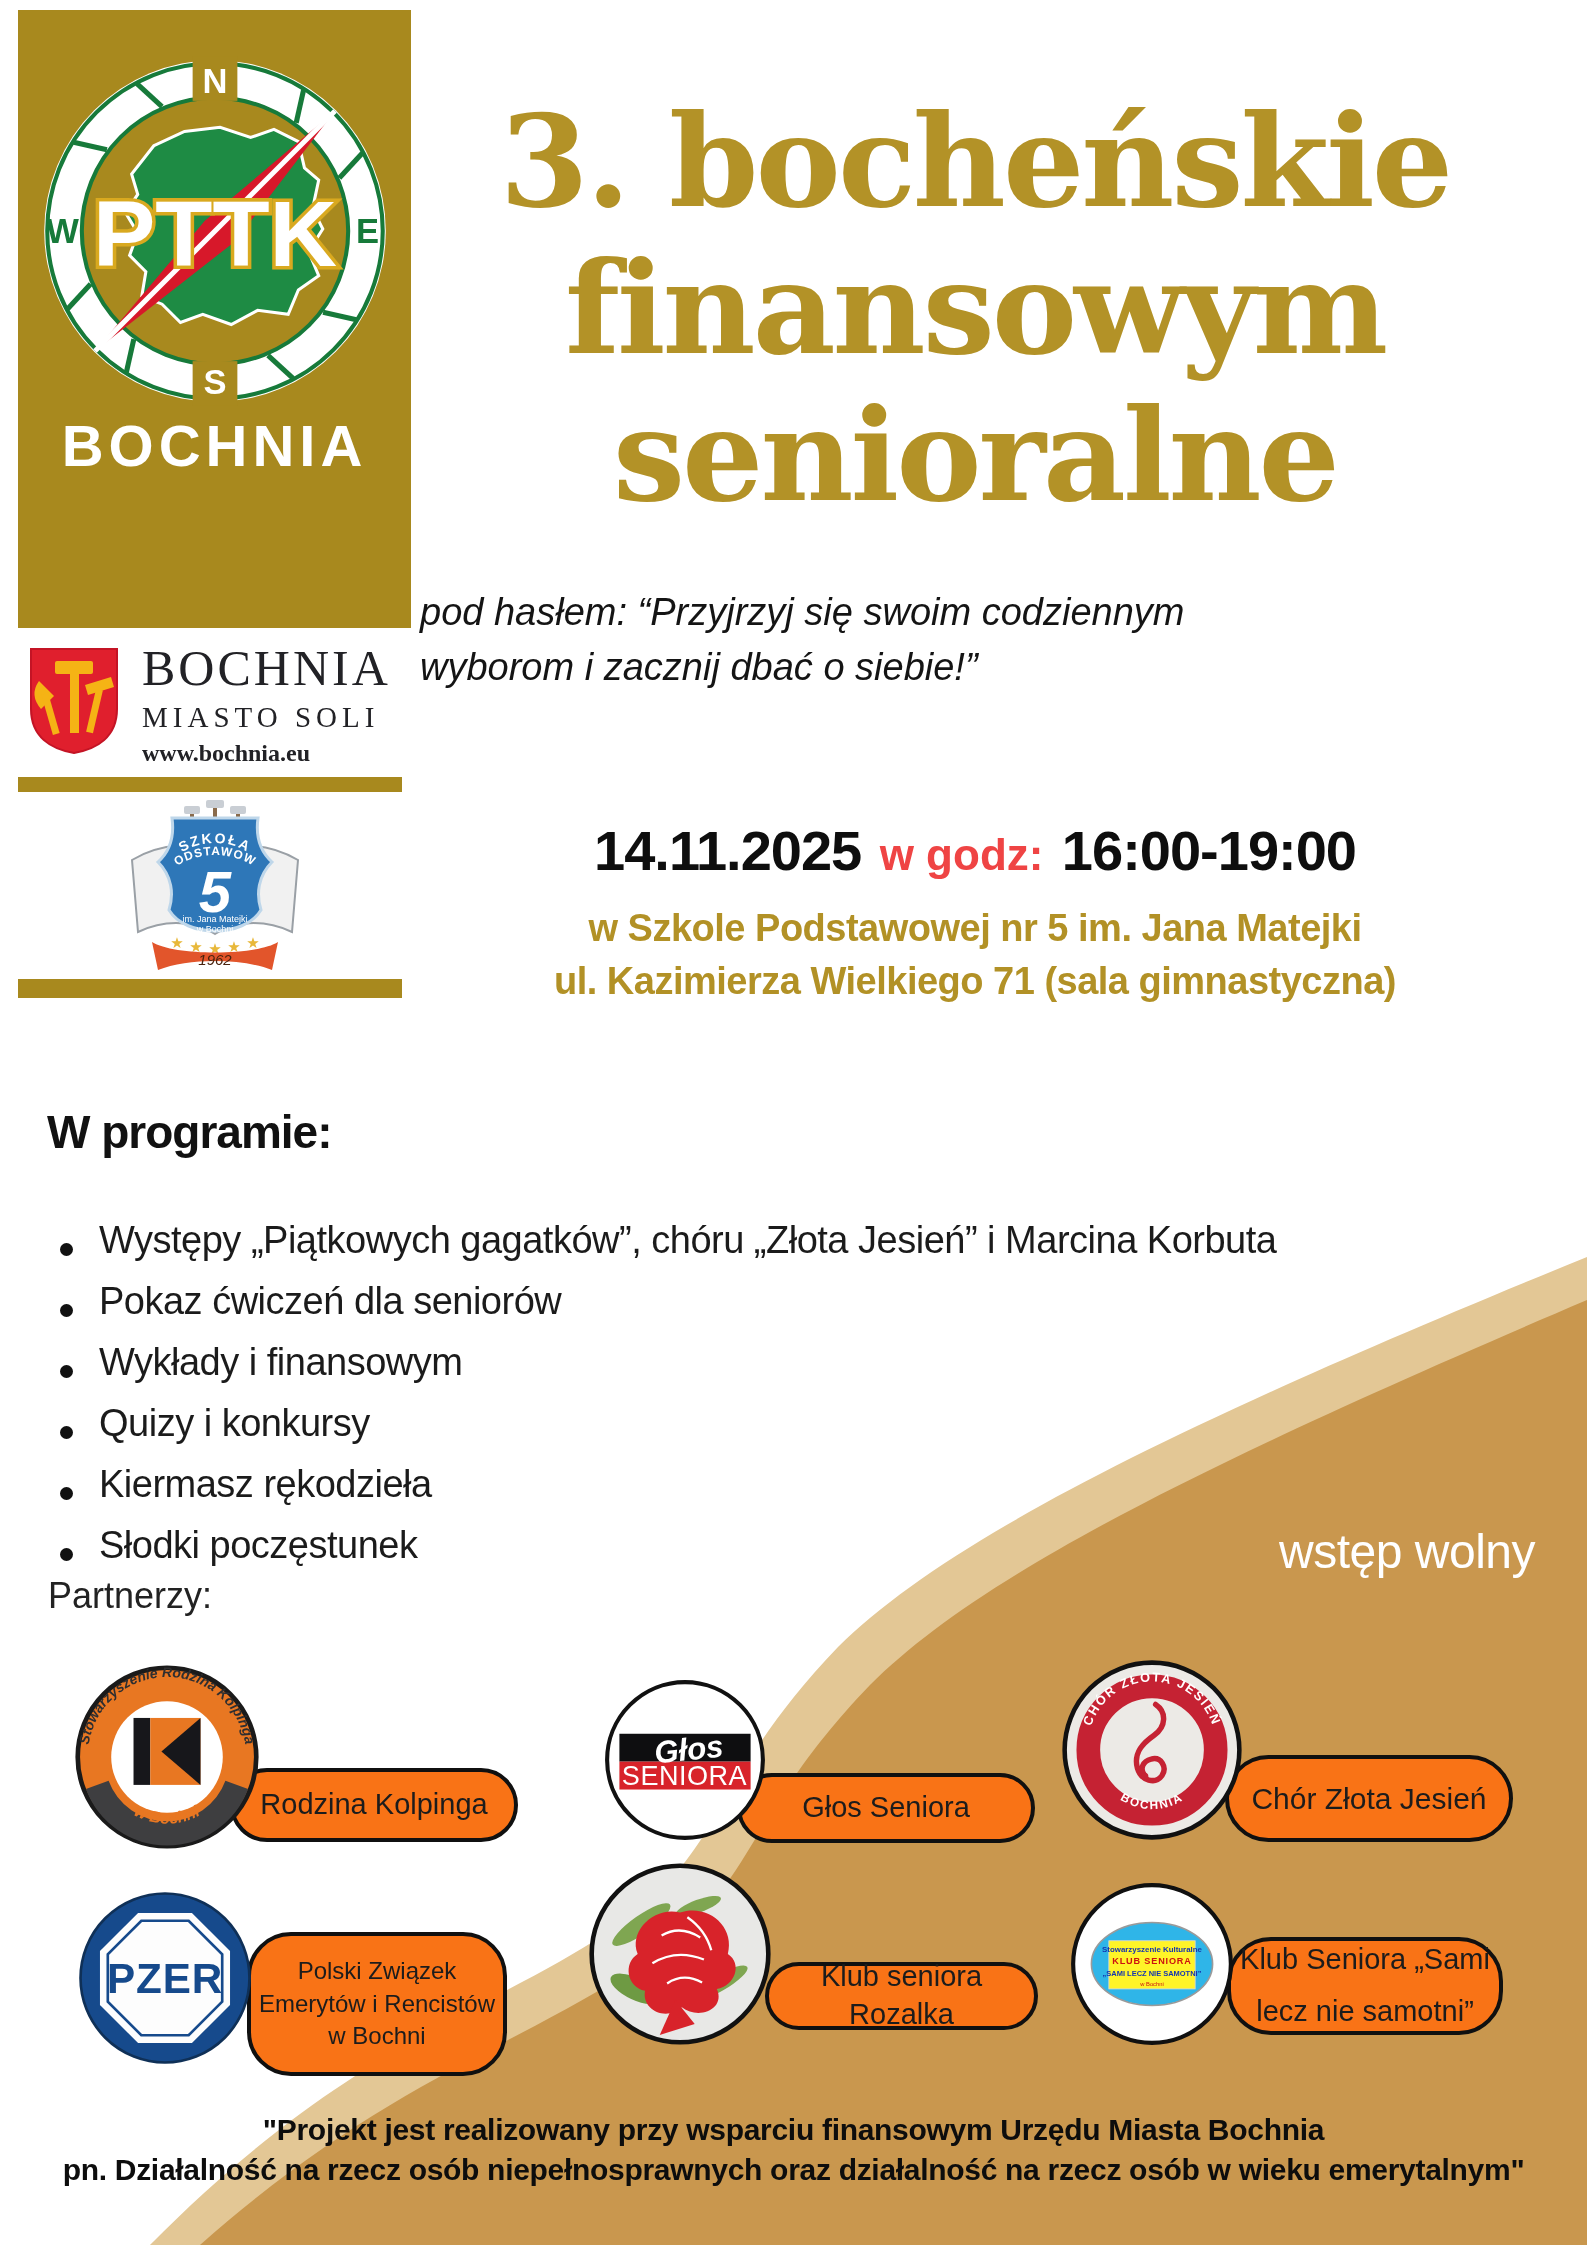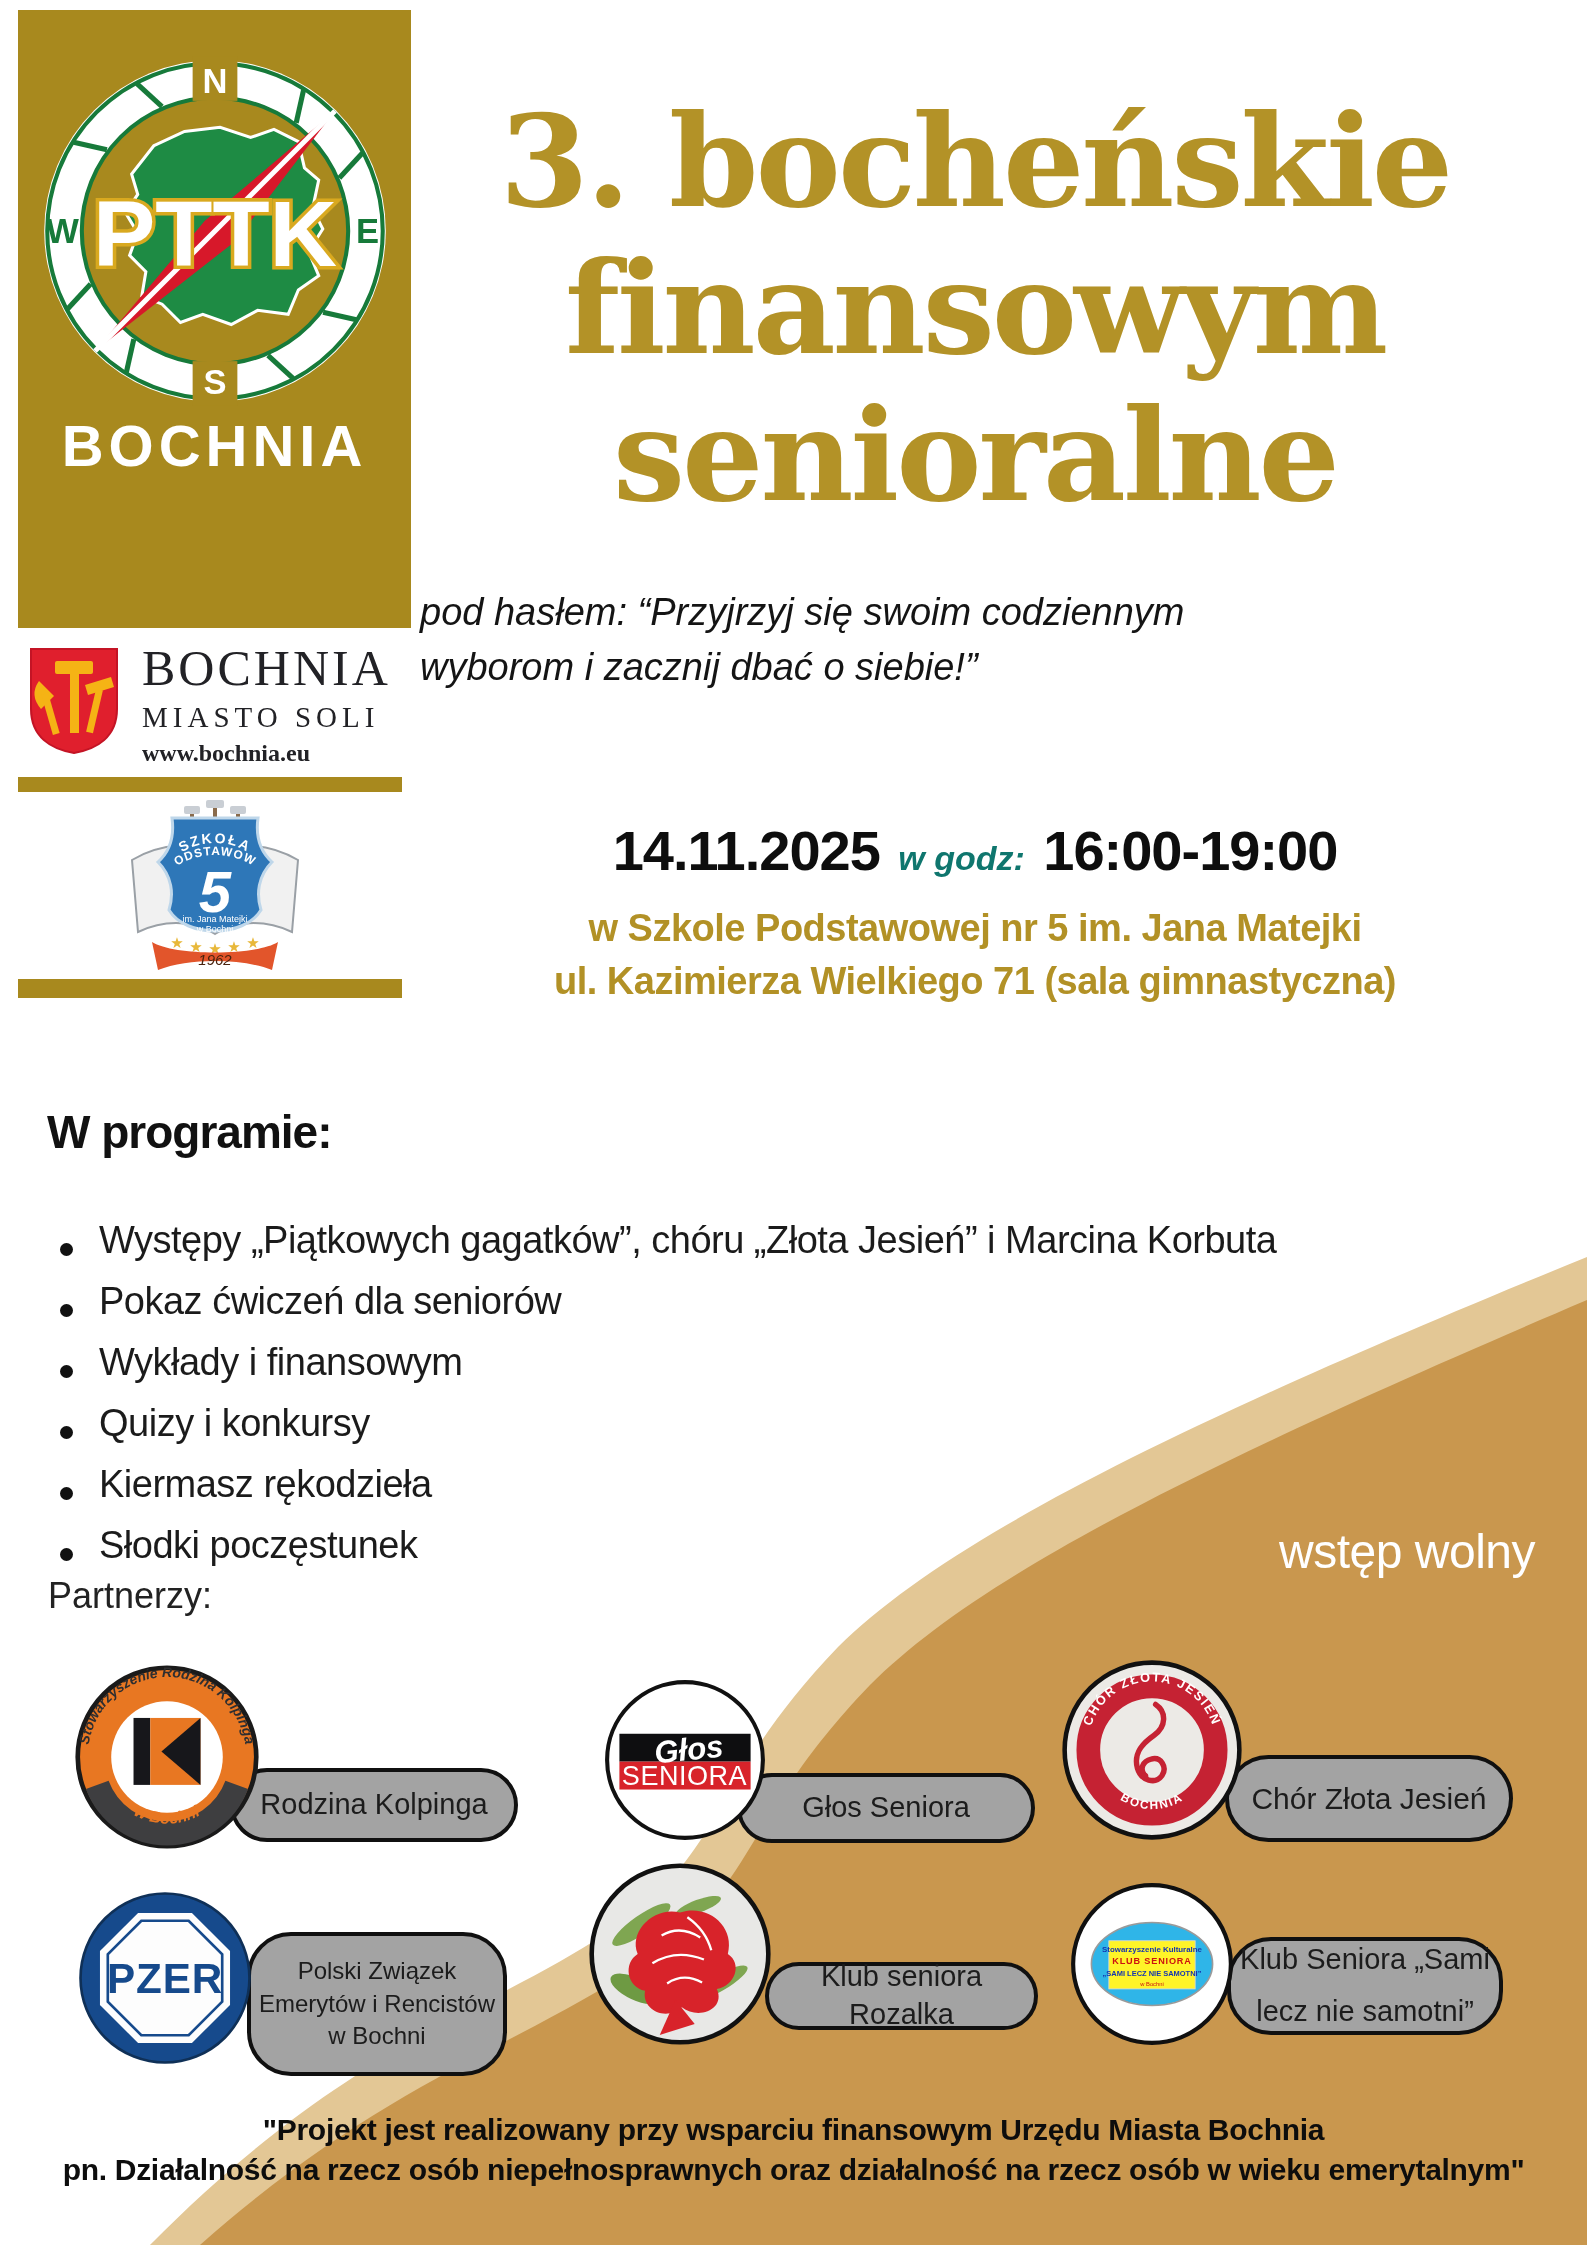--- a/index.html
+++ b/index.html
@@ -24,34 +24,34 @@
   .crest-web{font-family:"Liberation Serif",serif;font-weight:bold;font-size:24px;margin-top:6px;}
   .school-svg{left:122px;top:790px;width:186px;height:190px;z-index:3;}
   
   .title{left:420px;top:88px;width:1110px;text-align:center;z-index:2;
     font-family:"DejaVu Serif",serif;font-weight:bold;color:#B39227;
     font-size:128px;line-height:1.15;letter-spacing:-3px;}
   .motto{left:420px;top:585px;width:1110px;text-align:left;z-index:2;
     font-style:italic;font-size:38px;line-height:1.45;color:#141414;}
   .dateline{left:420px;top:818px;width:1110px;text-align:center;z-index:2;color:#0e0e0e;}
   .date-num{font-size:56px;font-weight:800;letter-spacing:-1px;}
-  .time-label{font-size:34px;font-weight:bold;color:#0f766e;margin:0 14px;font-style:italic;}
+  .time-label{font-size:44px;font-weight:bold;color:#ef4444;margin:0 14px;}
   .venue{left:420px;top:902px;width:1110px;text-align:center;z-index:2;
     color:#B29126;font-weight:bold;font-size:38px;line-height:1.4;letter-spacing:-0.5px;}
   
   .program-heading{left:47px;top:1105px;font-size:46px;font-weight:bold;color:#111;z-index:2;letter-spacing:-1px;}
   .program-list{left:60px;top:1219px;width:1480px;z-index:2;}
   .program-item{display:flex;align-items:baseline;height:61px;font-size:38px;color:#1b1b1b;letter-spacing:-0.5px;}
   .dot{width:13px;height:13px;border-radius:50%;background:#111;margin-right:26px;flex:0 0 13px;align-self:center;}
   
   .swoosh{left:0;top:1245px;width:1587px;height:1000px;z-index:1;}
   .partners-heading{left:48px;top:1575px;font-size:36px;color:#222;z-index:2;}
   .free-entry{left:1150px;top:1524px;width:385px;text-align:right;z-index:2;
     color:#ffffff;font-weight:normal;font-size:48px;letter-spacing:-0.5px;}
-  .pill{position:absolute;box-sizing:border-box;background:#a3a3a3;border:4px solid #101010;
+  .pill{position:absolute;box-sizing:border-box;background:#f97316;border:4px solid #101010;
     border-radius:44px;display:flex;flex-direction:column;align-items:center;justify-content:center;
     text-align:center;color:#1c1c1c;z-index:2;line-height:1.3;}
   .pill1{left:230px;top:1768px;width:288px;height:74px;font-size:29px;}
   .pill2{left:737px;top:1773px;width:298px;height:70px;font-size:29px;}
   .pill3{left:1225px;top:1755px;width:288px;height:87px;font-size:30px;}
   .pill4{left:247px;top:1932px;width:260px;height:144px;font-size:24px;line-height:1.35;}
   .pill5{left:765px;top:1962px;width:273px;height:68px;font-size:29px;}
   .pill6{left:1227px;top:1937px;width:276px;height:98px;font-size:29px;justify-content:space-between;}
   .plogo{position:absolute;z-index:3;}
   .c1{left:74px;top:1664px;width:186px;height:186px;}

